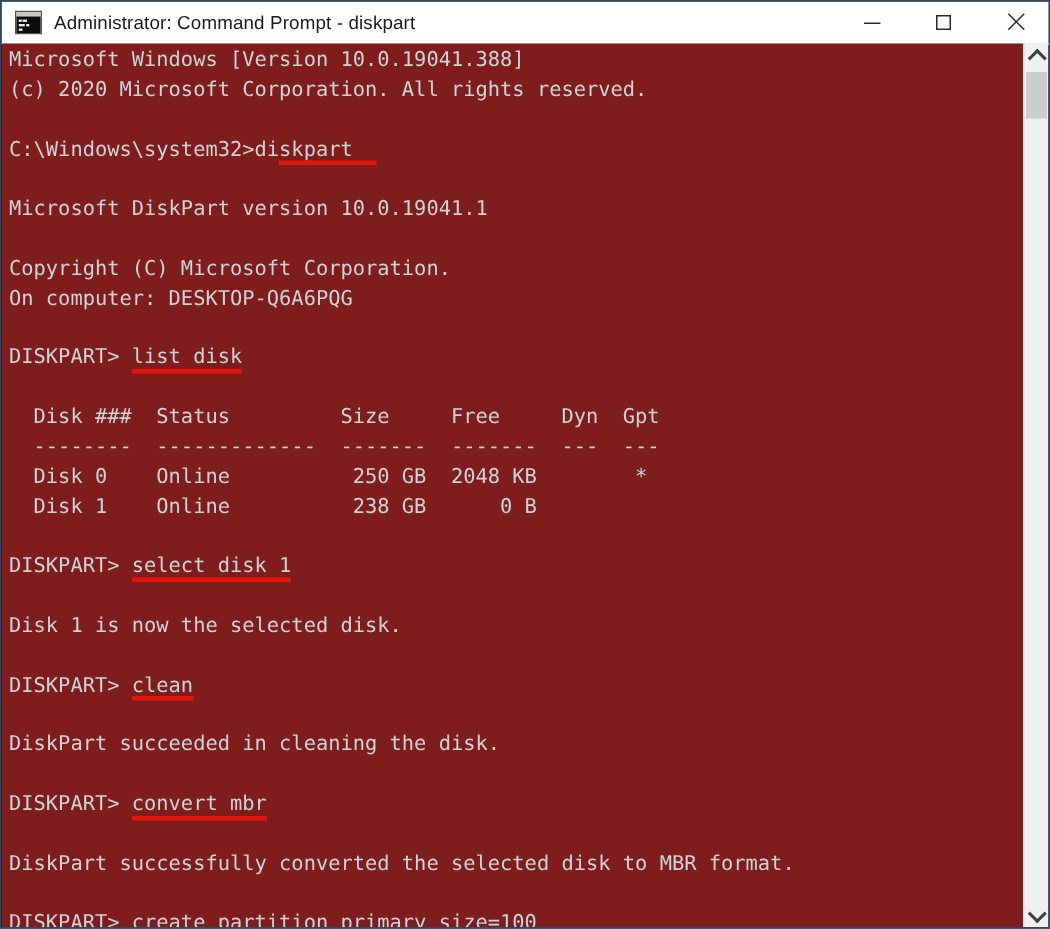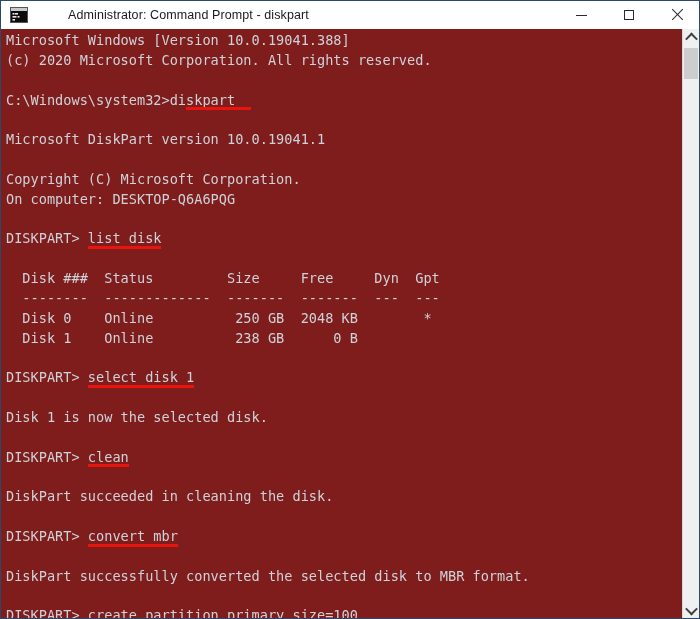--- a/index.html
+++ b/index.html
@@ -43,21 +43,20 @@
     flex: none;
     position: relative;
   }
   #title-text {
     font-family: "Liberation Sans", sans-serif;
     font-size: 12.5px;
     color: #1a1a1a;
     letter-spacing: 0.1px;
     white-space: nowrap;
     line-height: 28px;
-    margin-left: 32px;
   }
   .winbtn {
     position: absolute;
     top: 0;
     width: 46px;
     height: 28px;
     display: flex;
     align-items: center;
     justify-content: center;
   }

